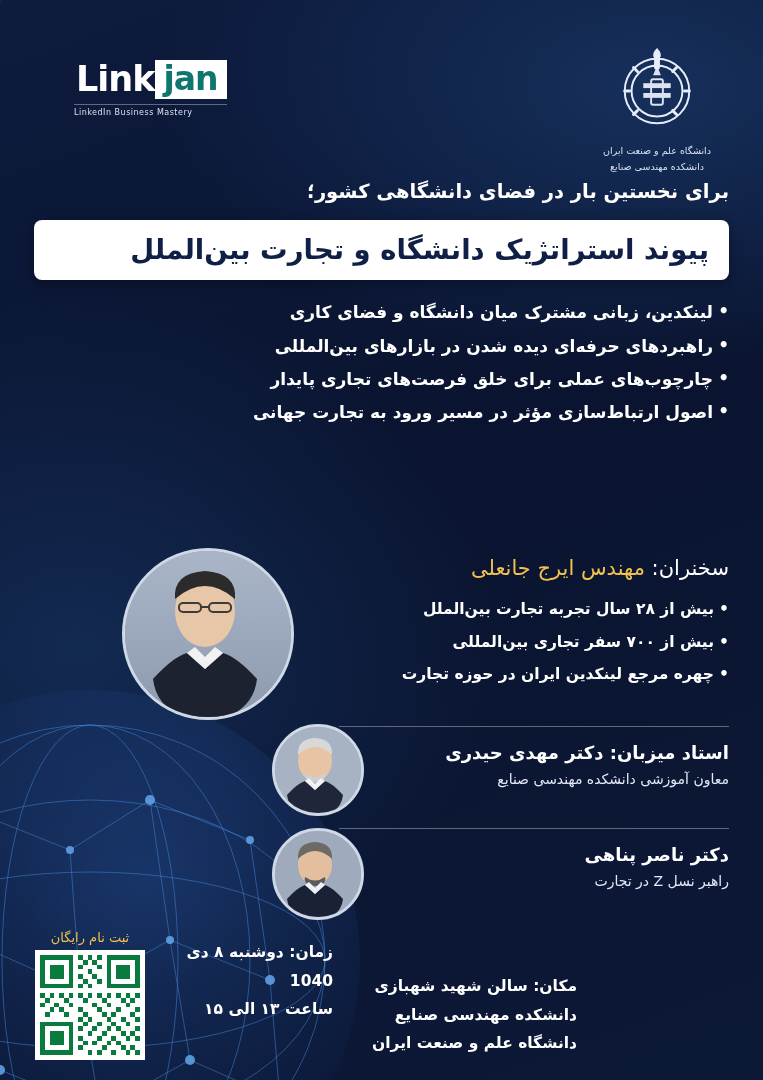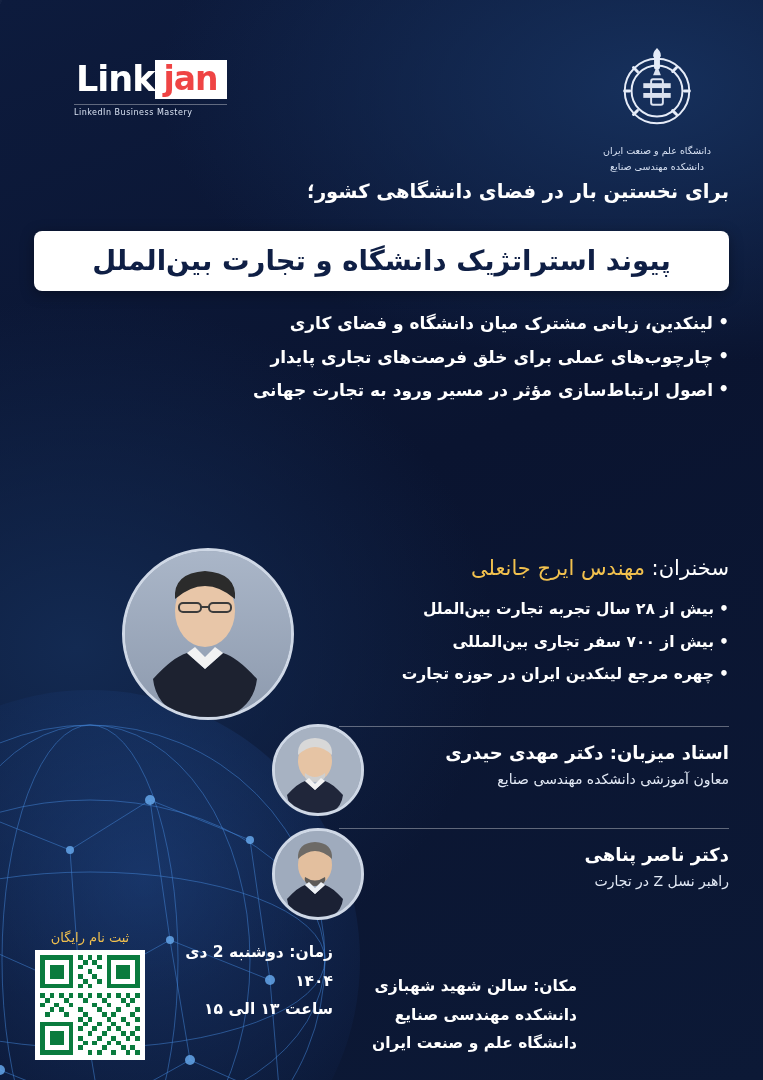--- a/index.html
+++ b/index.html
@@ -38,46 +38,46 @@
   .globe svg { position: absolute; inset: 0; }
 
   
   .header { position: absolute; top: 46px; left: 0; right: 0; height: 120px; }
   .logo-left {
     position: absolute; left: 74px; top: 14px;
     display: flex; flex-direction: column; align-items: flex-start;
   }
   .logo-row { display: flex; align-items: center; }
   .logo-jan {
-    background: #fff; color: #ef4444; font-weight: 700; font-size: 33px;
+    background: #fff; color: #0f766e; font-weight: 700; font-size: 33px;
     padding: 2px 9px 4px; letter-spacing: -1px; line-height: 1;
     font-family: "DejaVu Sans", sans-serif;
   }
   .logo-link {
     color: #fff; font-weight: 700; font-size: 35px; line-height: 1;
     margin-right: 0; margin-left: 0; padding-left: 2px; letter-spacing: -1px;
   }
   .logo-sub {
     color: #d9e2f2; font-size: 8px; letter-spacing: .5px;
     margin-top: 5px; width: 100%; text-align: left;
     border-top: 1px solid rgba(255,255,255,0.35); padding-top: 3px;
   }
   .logo-right { position: absolute; right: 52px; top: 0; text-align: center; color: #eaf0fb; }
   .uni-mark { width: 98px; height: 92px; }
   .uni-name { font-size: 9.5px; line-height: 1.5; margin-top: 2px; color: #d7e1f3; }
 
   
   .content { position: absolute; top: 180px; right: 0; left: 0; padding: 0 34px 0 34px; }
   .kicker {
     text-align: right; color: #ffffff; font-size: 19.5px; font-weight: 700;
-    margin-bottom: 28px; letter-spacing: -.2px;
+    margin-bottom: 17px; letter-spacing: -.2px;
   }
   .title-band {
     background: #ffffff; border-radius: 8px;
-    padding: 12px 20px 14px; text-align: center;
+    padding: 12px 20px 14px; text-align: right;
     box-shadow: 0 3px 14px rgba(0,0,0,.35);
   }
   .title-band h1 {
     color: #0f1f45; font-size: 27.5px; font-weight: 700; line-height: 1.25;
     letter-spacing: -.4px;
   }
   .subtitle {
     text-align: center; color: #f2c14e; font-size: 21px; font-weight: 700;
     margin-top: 26px; line-height: 1.5;
   }
@@ -236,20 +236,21 @@
   <div class="content">
     <div class="kicker">برای نخستین بار در فضای دانشگاهی کشور؛</div>
 
     <div class="title-band">
       <h1>پیوند استراتژیک دانشگاه و تجارت بین‌الملل</h1>
     </div>
 
 
     <ul class="bullets">
       <li>لینکدین، زبانی مشترک میان دانشگاه و فضای کاری</li>
+      <li>راهبردهای حرفه‌ای دیده شدن در بازارهای بین‌المللی</li>
       <li>چارچوب‌های عملی برای خلق فرصت‌های تجاری پایدار</li>
       <li>اصول ارتباط‌سازی مؤثر در مسیر ورود به تجارت جهانی</li>
     </ul>
   </div>
 
   <div class="speaker-zone">
     <div class="speaker-photo">
       <svg viewBox="0 0 172 172" width="172" height="172" aria-hidden="true">
         <defs>
           <linearGradient id="bg1" x1="0" y1="0" x2="0" y2="1">
@@ -314,21 +315,21 @@
     <div class="host-role">راهبر نسل Z در تجارت</div>
   </div>
 
   <div class="footer">
     <div class="foot-col foot-place">
       <div>مکان: سالن شهید شهبازی</div>
       <div>دانشکده مهندسی صنایع</div>
       <div>دانشگاه علم و صنعت ایران</div>
     </div>
     <div class="foot-col foot-time">
-      <div>زمان: دوشنبه 2 دی ۱۴۰۴</div>
+      <div>زمان: دوشنبه ۸ دی 1040</div>
       <div>ساعت ۱۳ الی ۱۵</div>
     </div>
 
     <div class="qr-box">
       <div class="qr-label">ثبت نام رایگان</div>
       <div class="qr">
         <svg viewBox="0 0 21 21" width="100" height="100" shape-rendering="crispEdges" aria-hidden="true">
           <rect width="21" height="21" fill="#fff"></rect>
           <g fill="#0a7b3e">
             <path d="M0 0h7v1h-7z M0 1h1v5h-1z M6 1h1v5h-1z M0 6h7v1h-7z M2 2h3v3h-3z"></path>

